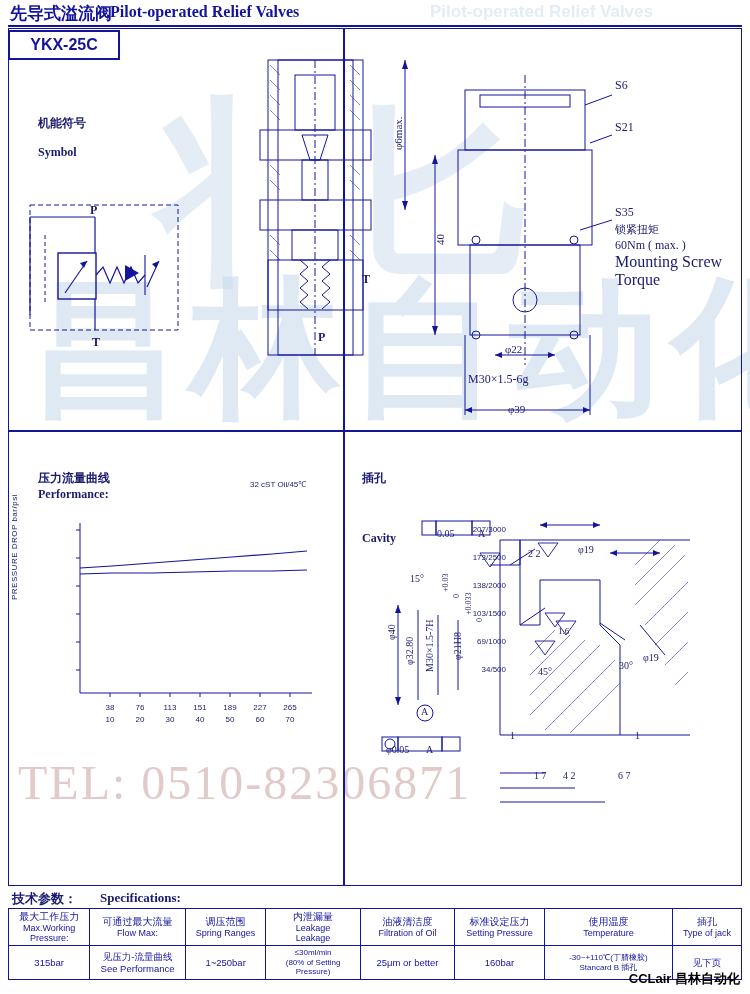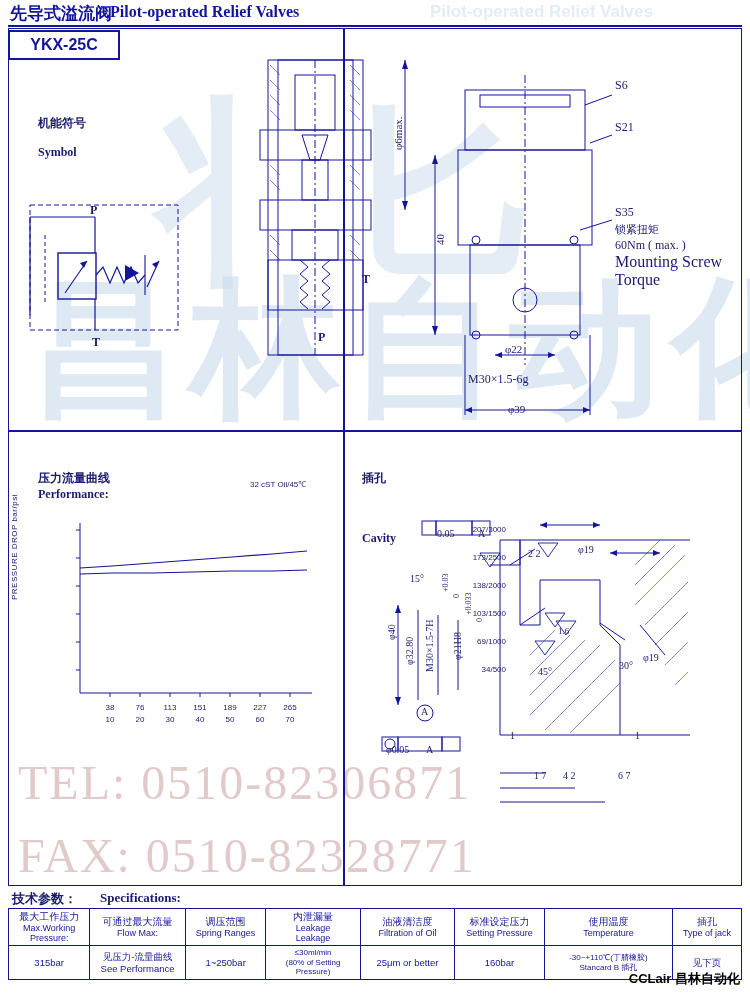--- a/index.html
+++ b/index.html
@@ -84,21 +84,20 @@
 </style>
 </head>
 <body>
 
 <div class="page">
 
   <div class="wm wm-logo">丬匕</div>
   <div class="wm wm-cn">昌林自动化</div>
   <div class="wm wm-title">Pilot-operated Relief Valves</div>
   <div class="tel">TEL: 0510-82306871</div>
-  <div class="fax">FAX: 0510-82328771</div>
 
   <div class="hdr">
     <div class="hdr-cn">先导式溢流阀</div>
     <div class="hdr-en">Pilot-operated Relief Valves</div>
   </div>
   <div class="hdr-rule"></div>
 
   <div class="frame"></div>
   <div class="vdiv"></div>
   <div class="hdiv"></div>

